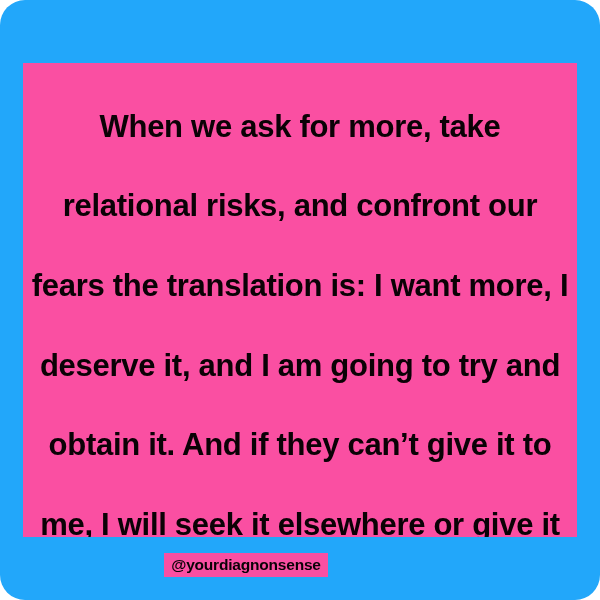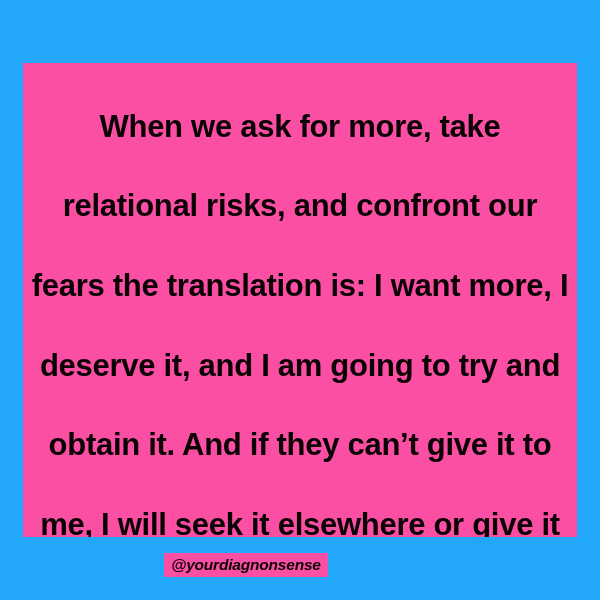--- a/index.html
+++ b/index.html
@@ -13,20 +13,21 @@
     font-family: "Liberation Sans", sans-serif;
   }
 
   #quote-card {
     position: relative;
     width: 600px;
     height: 600px;
     box-sizing: border-box;
     background: #22A7FA;
     display: block;
+    border-radius: 25px;
   }
 
   #quote-panel {
     position: absolute;
     left: 23px;
     top: 63px;
     width: 554px;
     height: 474px;
     background: #FA4FA2;
     box-sizing: border-box;
@@ -60,21 +61,20 @@
   }
 
   #handle-wrap {
     position: absolute;
     left: 0;
     top: 553px;
     width: 492px;
     display: flex;
     align-items: center;
     justify-content: center;
-    font-style: italic;
   }
 
   #handle-chip {
     background: #FA4FA2;
     color: #0B0206;
     font-family: "Liberation Sans", sans-serif;
     font-weight: 700;
     font-size: 15.5px;
     line-height: 19px;
     letter-spacing: -0.2px;

